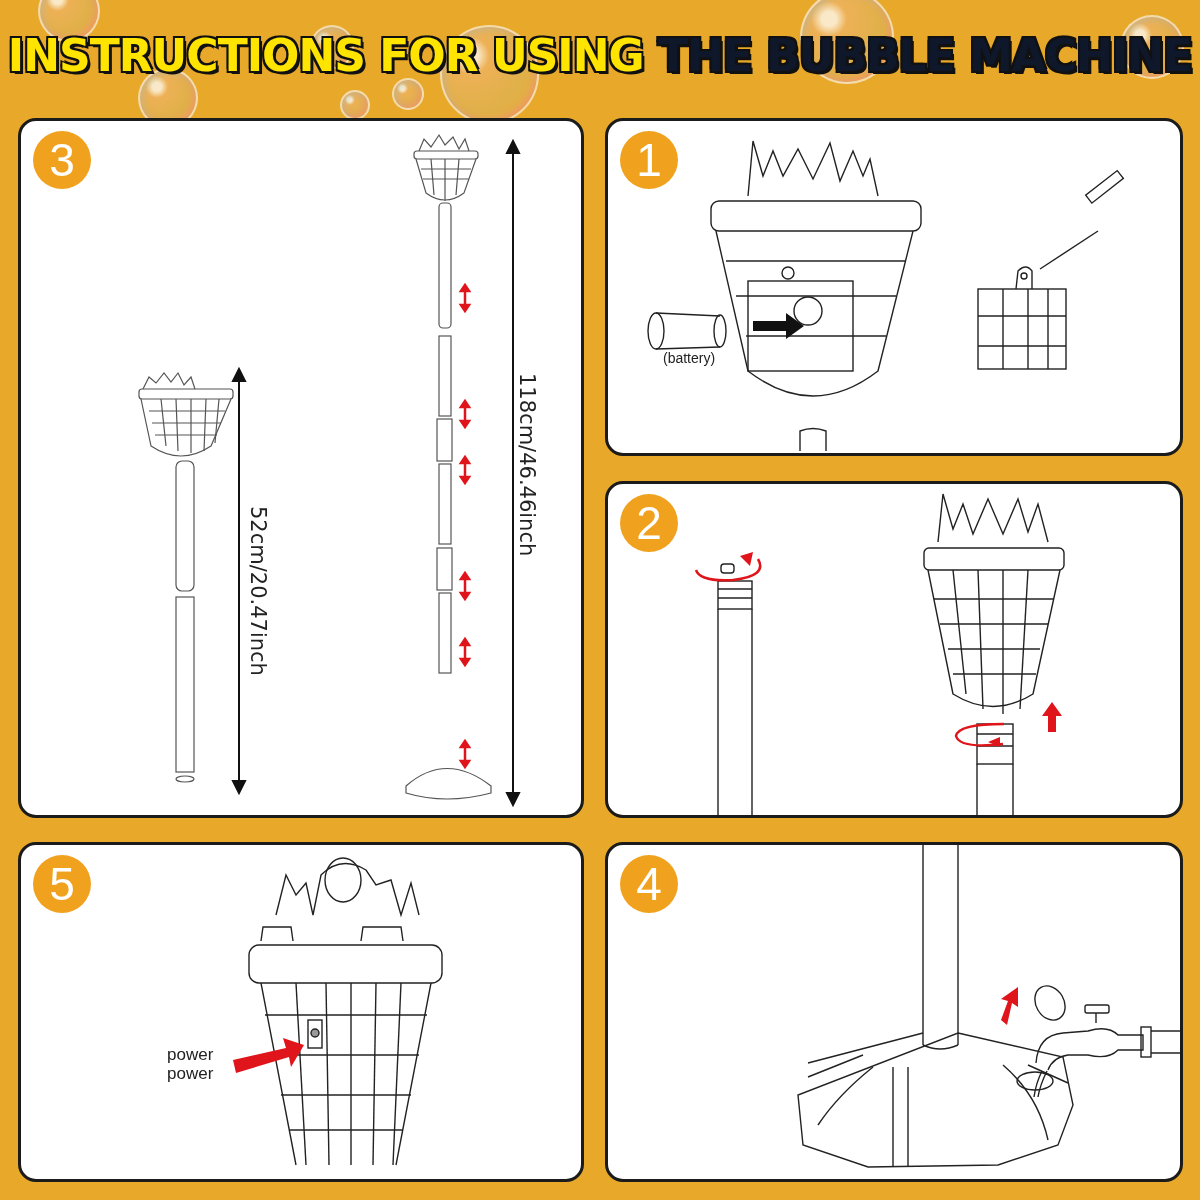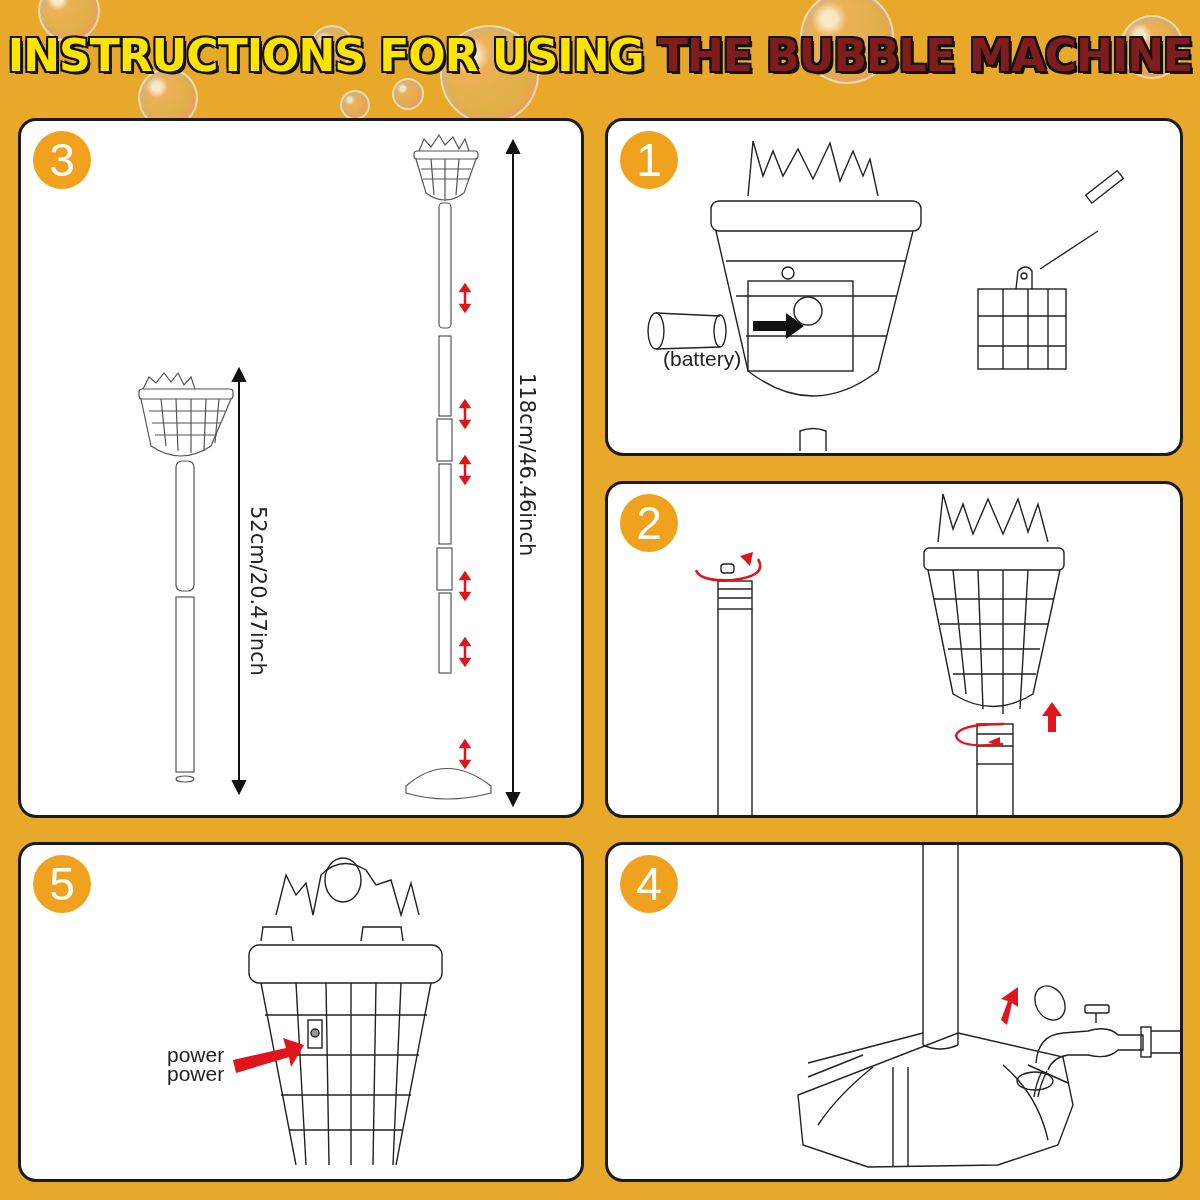--- a/index.html
+++ b/index.html
@@ -1,25 +1,25 @@
 <!DOCTYPE html>
 <html><head>
 <meta charset="utf-8">
 <style>
   html, body { margin:0; padding:0; }
   body { width:1200px; height:1200px; background:#e8a92a; position:relative; overflow:hidden; font-family:"Liberation Sans", sans-serif; }
   .bubble { position:absolute; border-radius:50%; border:2px solid rgba(255,255,255,0.55); background:radial-gradient(circle at 30% 30%, rgba(255,255,255,0.75) 0 8%, rgba(255,200,220,0.25) 20%, rgba(180,220,255,0.15) 60%, rgba(255,255,255,0.05) 100%); box-shadow: inset -3px -3px 6px rgba(255,120,160,0.35), inset 3px 3px 6px rgba(120,200,255,0.25); }
   .title { position:absolute; top:30px; left:0; width:1200px; text-align:center; font-family:"DejaVu Sans", sans-serif; font-weight:bold; font-size:44px; letter-spacing:-1px; white-space:nowrap; }
   .title .y { color:#ffe400; -webkit-text-stroke:2px #111; paint-order:stroke fill; text-shadow:3px 3px 0 #111, -2px 2px 0 #111, 2px -2px 0 #111, -2px -2px 0 #111; }
-  .title .w { color:#7f1d1d; -webkit-text-stroke:2px #111; paint-order:stroke fill; text-shadow:3px 3px 0 #111, -2px 2px 0 #111, 2px -2px 0 #111, -2px -2px 0 #111; }
+  .title .w { color:#0f172a; -webkit-text-stroke:2px #111; paint-order:stroke fill; text-shadow:3px 3px 0 #111, -2px 2px 0 #111, 2px -2px 0 #111, -2px -2px 0 #111; }
   .panel { position:absolute; background:#fff; border:3px solid #1b1b1b; border-radius:18px; overflow:hidden; box-sizing:border-box; }
   .num { position:absolute; left:12px; top:10px; width:58px; height:58px; border-radius:50%; background:#f0a21f; color:#fff; font-size:46px; line-height:58px; text-align:center; font-family:"Liberation Sans", sans-serif; }
   .panel svg { position:absolute; left:0; top:0; }
   .dim { position:absolute; font-size:21px; color:#222; transform:rotate(90deg); transform-origin:center; white-space:nowrap; font-family:"DejaVu Sans", sans-serif; }
-  .label { position:absolute; color:#222; font-size:21px; line-height:19px; }
+  .label { position:absolute; color:#222; font-size:17px; line-height:19px; }
 </style>
 </head>
 <body>
 
 <div class="bubble" style="left:38px;top:-20px;width:58px;height:58px;"></div>
 <div class="bubble" style="left:138px;top:68px;width:56px;height:56px;"></div>
 <div class="bubble" style="left:310px;top:25px;width:40px;height:40px;"></div>
 <div class="bubble" style="left:340px;top:90px;width:26px;height:26px;"></div>
 <div class="bubble" style="left:392px;top:78px;width:28px;height:28px;"></div>
 <div class="bubble" style="left:440px;top:25px;width:95px;height:95px;"></div>
@@ -130,21 +130,21 @@
       <path d="M408,168 L410,150 Q418,142 424,150 L424,168"></path>
       <circle cx="416" cy="155" r="3"></circle>
 
       <line x1="432" y1="148" x2="490" y2="110"></line>
       <rect x="490" y="70" width="40" height="10" transform="rotate(-38 490 90)"></rect>
     </g>
     <g fill="#111">
       <path d="M145,200 L178,200 L178,192 L196,205 L178,218 L178,210 L145,210 Z"></path>
     </g>
   </svg>
-  <div class="label" style="left:55px;top:228px;font-size:21px;">(battery)</div>
+  <div class="label" style="left:55px;top:228px;font-size:14px;">(battery)</div>
 </div>
 
 <div class="panel" style="left:605px;top:481px;width:578px;height:337px;">
   <div class="num">2</div>
   <svg width="578" height="337">
     <g fill="none" stroke="#222" stroke-width="1.4">
 
       <rect x="113" y="80" width="13" height="9" rx="3"></rect>
       <rect x="110" y="97" width="34" height="28"></rect>
       <line x1="110" y1="105" x2="144" y2="105"></line>

